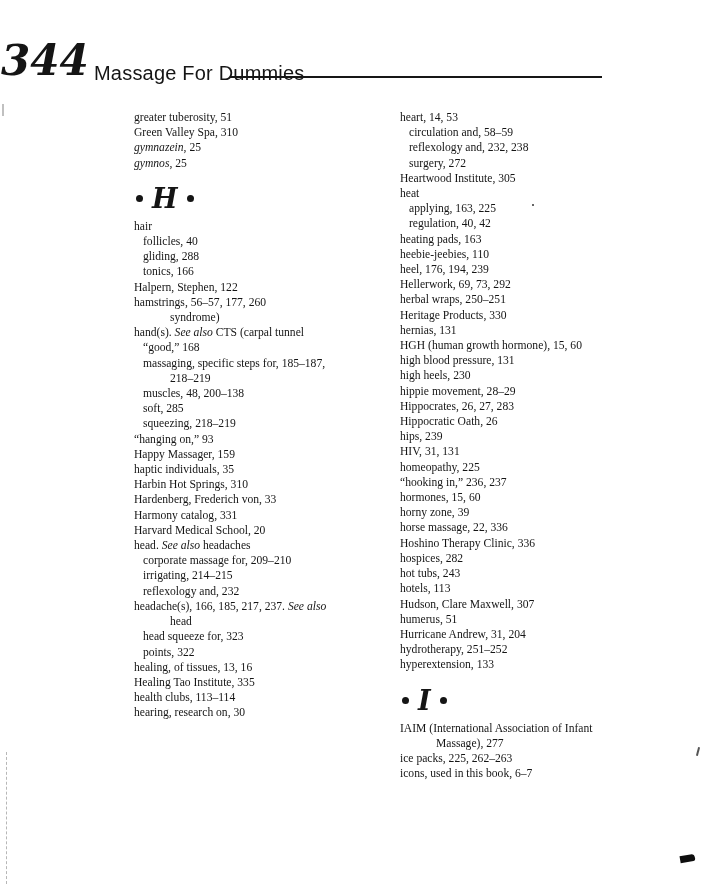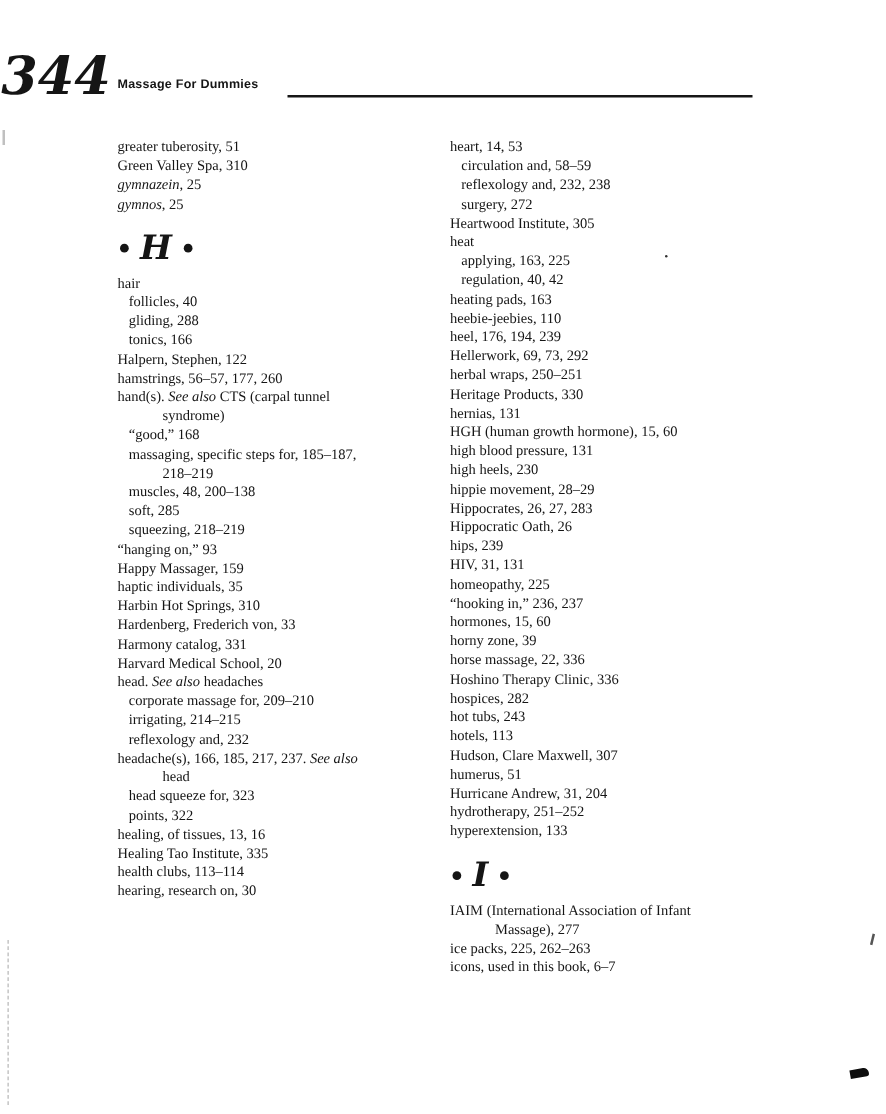--- a/index.html
+++ b/index.html
@@ -13,29 +13,29 @@
   }
   .page-number {
     position: absolute; left: 1px; top: 40px;
     font-family: "DejaVu Serif", serif;
     font-style: italic; font-weight: 700;
     font-size: 42px; line-height: 1;
   }
   .running-head {
     position: absolute; left: 94px; top: 62px;
     font-family: "Liberation Sans", sans-serif;
-    font-weight: 700; font-size: 10px; letter-spacing: 0.2px;
+    font-weight: 400; font-size: 20px; letter-spacing: 0.2px;
   }
   .head-rule {
     position: absolute; left: 230px; top: 76px;
     width: 372px; height: 2px; background: #161616;
   }
   .col {
     position: absolute; top: 110px;
-    font-size: 11.6px; line-height: 15.2px;
+    font-size: 11.6px; line-height: 15.2px; margin-left: 40px;
   }
   .col-left  { left: 94px;  width: 262px; }
   .col-right { left: 360px; width: 345px; }
   .entry { white-space: nowrap; }
   .ind1 { padding-left: 9px; }
   .ind2 { padding-left: 36px; }
   .it { font-style: italic; }
   .letter-heading {
     display: flex; align-items: center; gap: 9px;
     margin: 14px 0 7px 2px; height: 27px;
@@ -67,22 +67,22 @@
       <span class="bullet"></span>
       <span class="letter">H</span>
       <span class="bullet"></span>
     </div>
     <div class="entry ind0"><span>hair</span></div>
     <div class="entry ind1"><span>follicles, 40</span></div>
     <div class="entry ind1"><span>gliding, 288</span></div>
     <div class="entry ind1"><span>tonics, 166</span></div>
     <div class="entry ind0"><span>Halpern, Stephen, 122</span></div>
     <div class="entry ind0"><span>hamstrings, 56–57, 177, 260</span></div>
+    <div class="entry ind2"><span>syndrome)</span></div>
     <div class="entry ind0"><span>hand(s). </span><span class="it">See also</span><span> CTS (carpal tunnel</span></div>
-    <div class="entry ind2"><span>syndrome)</span></div>
     <div class="entry ind1"><span>“good,” 168</span></div>
     <div class="entry ind1"><span>massaging, specific steps for, 185–187,</span></div>
     <div class="entry ind2"><span>218–219</span></div>
     <div class="entry ind1"><span>muscles, 48, 200–138</span></div>
     <div class="entry ind1"><span>soft, 285</span></div>
     <div class="entry ind1"><span>squeezing, 218–219</span></div>
     <div class="entry ind0"><span>“hanging on,” 93</span></div>
     <div class="entry ind0"><span>Happy Massager, 159</span></div>
     <div class="entry ind0"><span>haptic individuals, 35</span></div>
     <div class="entry ind0"><span>Harbin Hot Springs, 310</span></div>

